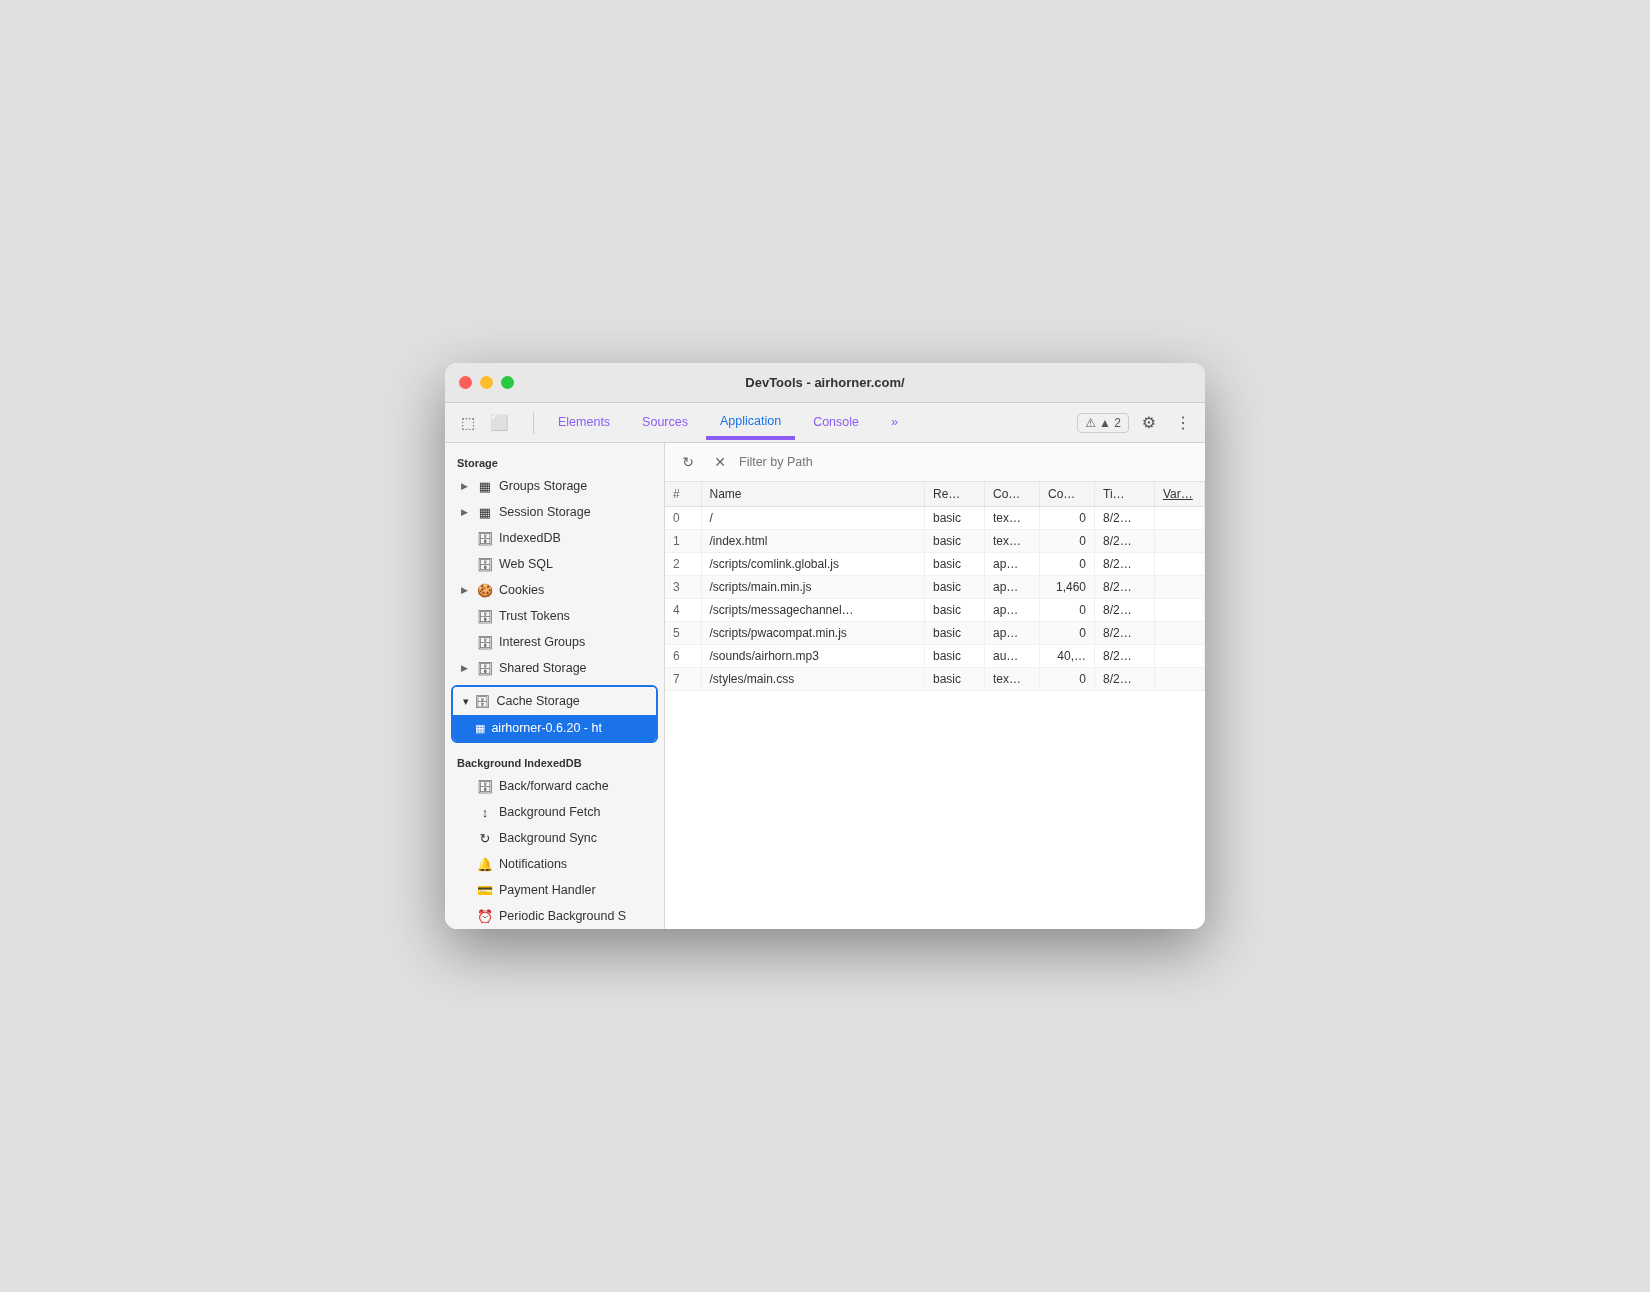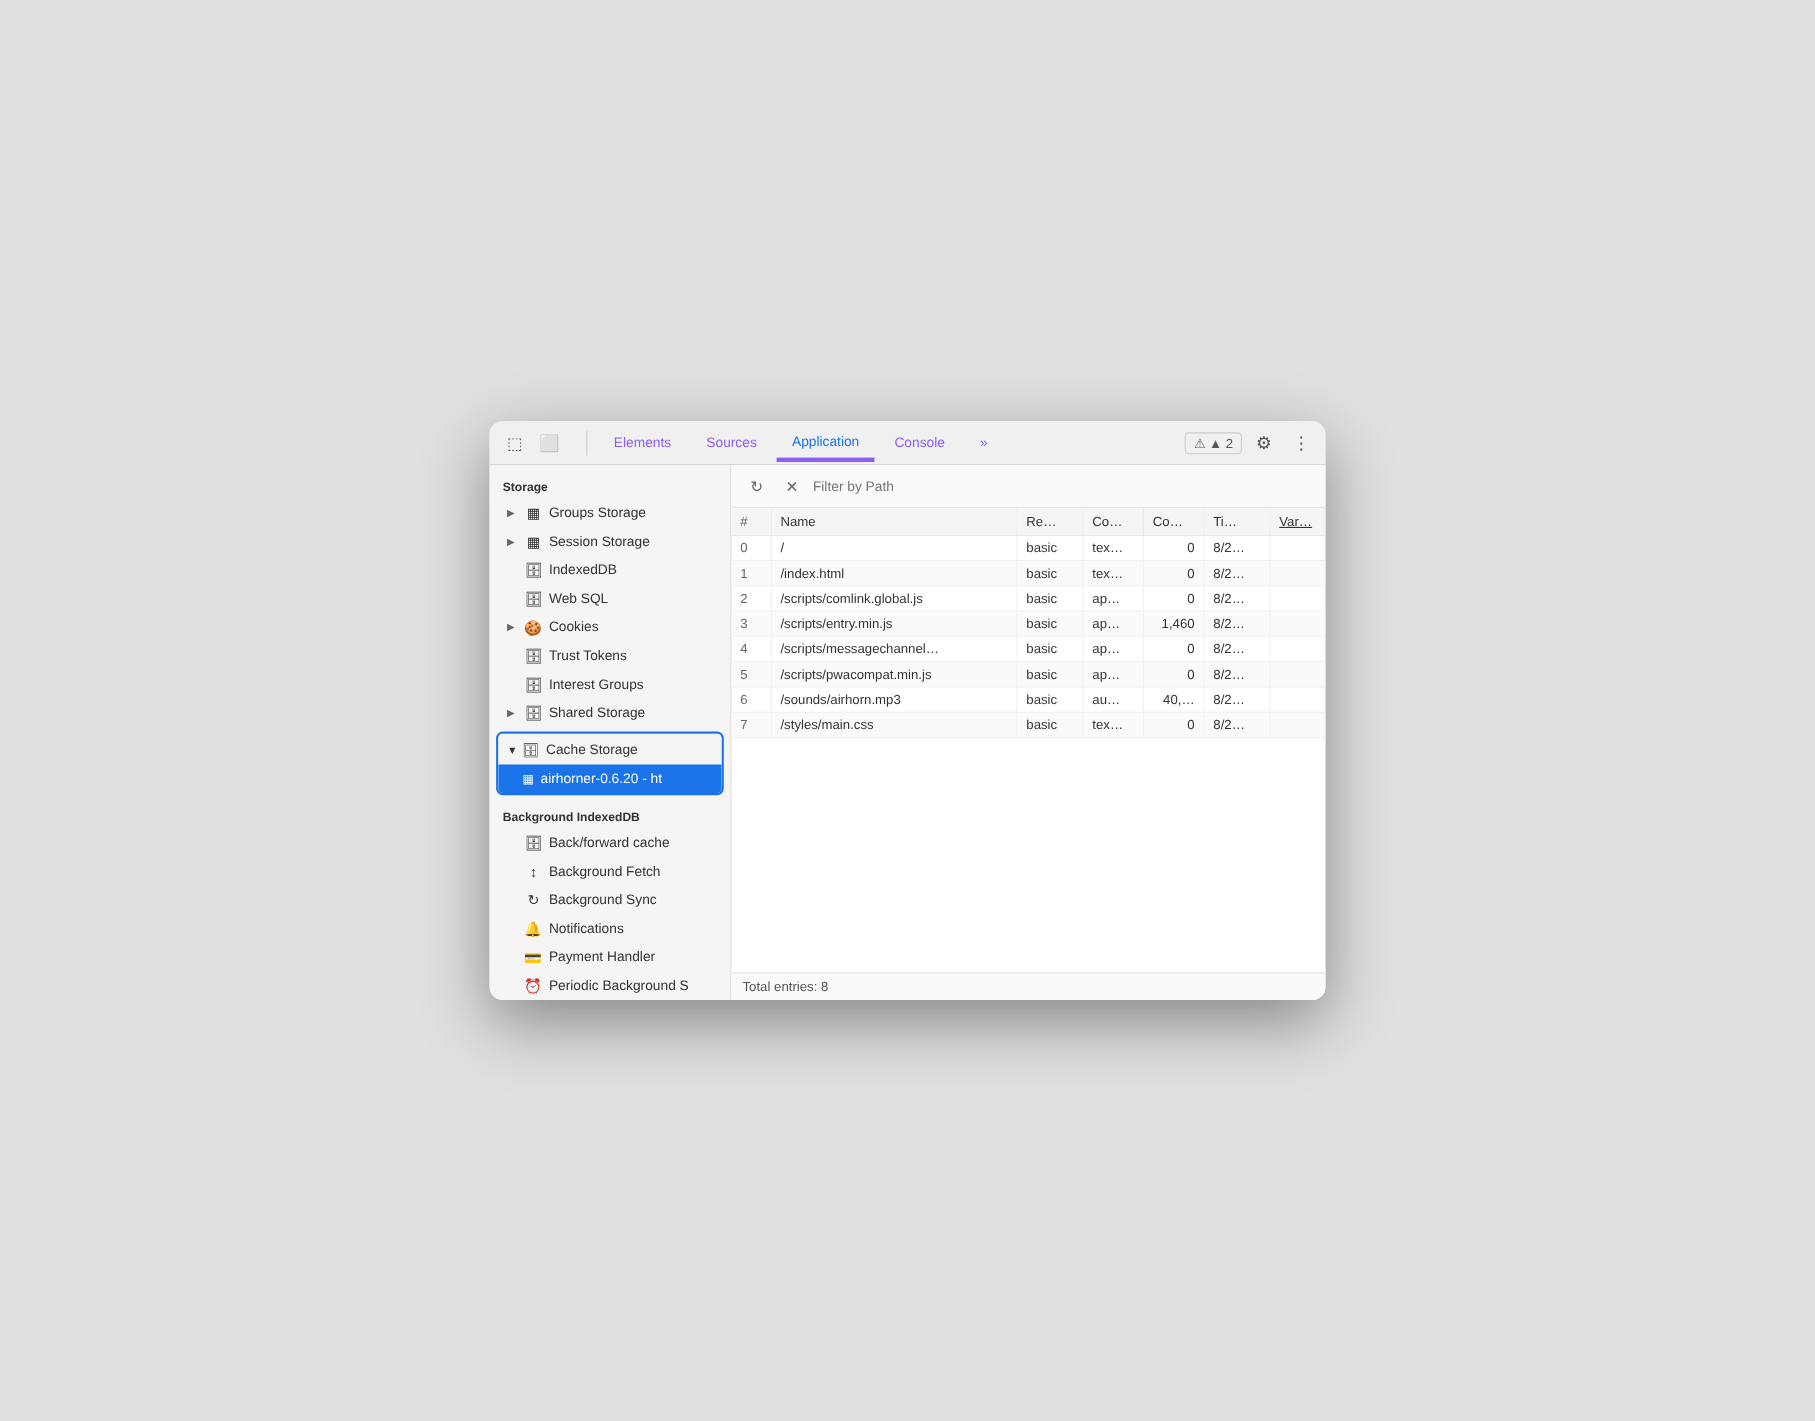--- a/index.html
+++ b/index.html
@@ -284,20 +284,28 @@
       font-size: 12px;
       color: #555;
       background: #fafafa;
     }
   </style>
 </head>
 <body>
 
 <div class="window">
 
+  <div class="titlebar">
+    <div class="traffic-lights">
+      <div class="tl tl-red"></div>
+      <div class="tl tl-yellow"></div>
+      <div class="tl tl-green"></div>
+    </div>
+    <span class="titlebar-title">DevTools - airhorner.com/</span>
+  </div>
 
   <div class="toolbar">
     <div class="toolbar-icons">
       <button class="toolbar-icon-btn">⬚</button>
       <button class="toolbar-icon-btn">⬜</button>
     </div>
     <div class="separator-v"></div>
     <div class="tab">Elements</div>
     <div class="tab">Sources</div>
     <div class="tab active">Application</div>
@@ -461,21 +469,21 @@
       <td class="col-num">2</td>
       <td class="col-name">/scripts/comlink.global.js</td>
       <td class="col-re">basic</td>
       <td class="col-co1">ap…</td>
       <td class="col-co2" style="text-align:right">0</td>
       <td class="col-ti">8/2…</td>
       <td class="col-var"></td>
     </tr>
               <tr>
       <td class="col-num">3</td>
-      <td class="col-name">/scripts/entry.min.js</td>
+      <td class="col-name">/scripts/main.min.js</td>
       <td class="col-re">basic</td>
       <td class="col-co1">ap…</td>
       <td class="col-co2" style="text-align:right">1,460</td>
       <td class="col-ti">8/2…</td>
       <td class="col-var"></td>
     </tr>
               <tr>
       <td class="col-num">4</td>
       <td class="col-name">/scripts/messagechannel…</td>
       <td class="col-re">basic</td>
@@ -509,18 +517,15 @@
       <td class="col-co1">tex…</td>
       <td class="col-co2" style="text-align:right">0</td>
       <td class="col-ti">8/2…</td>
       <td class="col-var"></td>
     </tr>
             </tbody>
         </table>
       </div>
 
 
-      <div class="status-bar">
-        <span>Total entries: 8</span>
-      </div>
     </div>
   </div>
 </div>
 
 </body></html>

